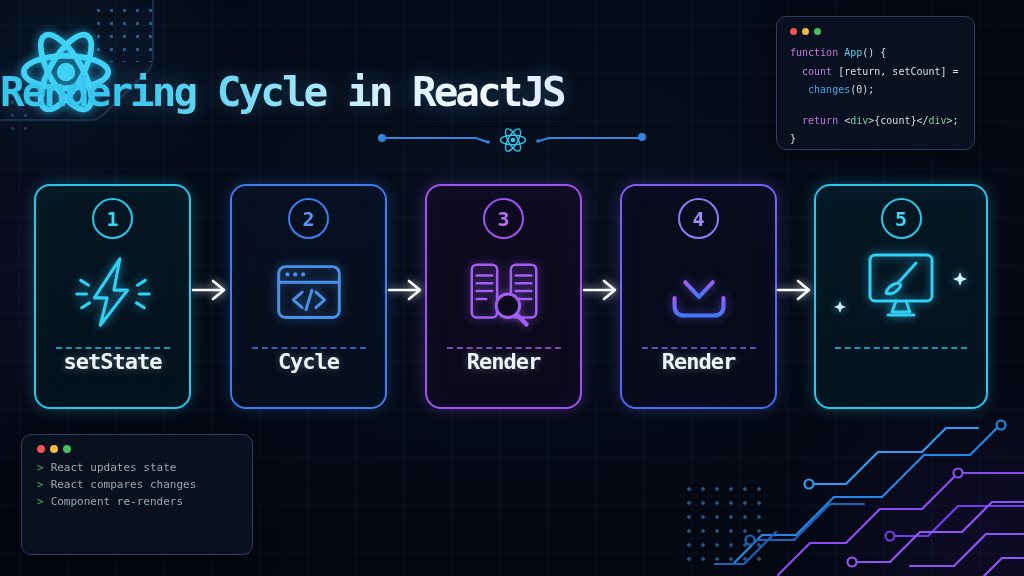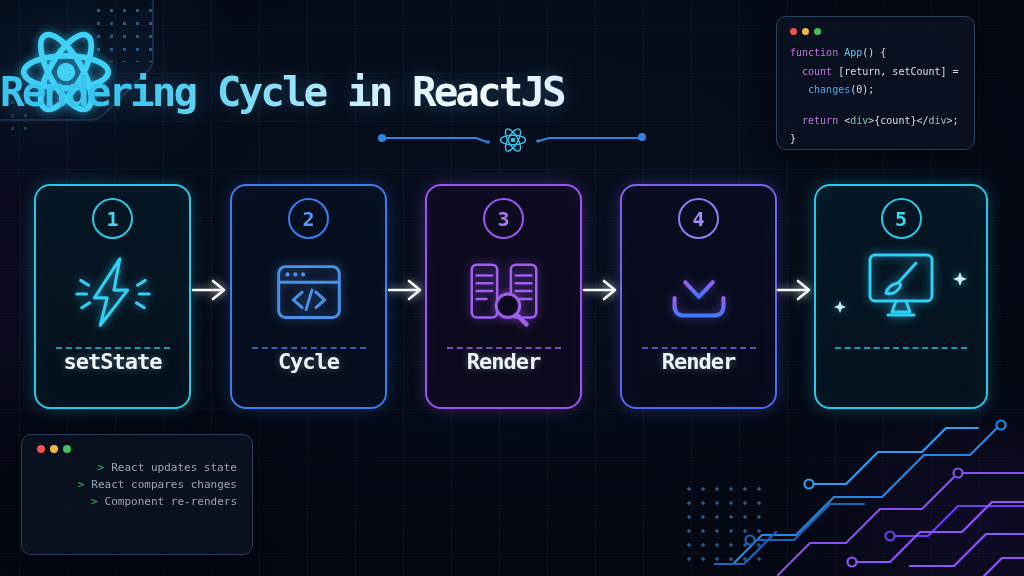--- a/index.html
+++ b/index.html
@@ -64,21 +64,21 @@
   .dot.r{background:#f0534f}.dot.y{background:#f5b93f}.dot.g{background:#43c15f}
   .codeCard{left:776px;top:16px;width:199px;height:134px;padding:11px 13px;box-sizing:border-box;}
   .codeCard .lights{margin-bottom:9px;}
   .codeLine{font-size:10px;line-height:18.5px;white-space:pre;}
   .codeLine.gap{margin-top:12px;}
   .tok-keyword{color:#c678dd}.tok-function{color:#5ec9ea}.tok-builtin{color:#4aa8e8}
   .tok-tag{color:#82c99a}.tok-plain{color:#d8dee8}
 
   .termCard{left:21px;top:434px;width:232px;height:121px;padding:10px 15px;box-sizing:border-box;}
   .termCard .lights .dot{width:8px;height:8px;}
-  .termBody{margin-top:6px;text-align:right;}
+  .termBody{margin-top:6px;}
   .termLine{font-size:11px;line-height:17px;color:#96a7b5;white-space:nowrap;}
   .termLine .p{color:#3fbf5f;margin-right:7px;}
 
   .glow-cyan{filter:drop-shadow(0 0 5px rgba(47,200,245,.7));}
   .cir path,.cir circle{fill:none;stroke-width:2.2;stroke-linejoin:round;stroke-linecap:round;}
   .cir circle{fill:#04080f;}
 
   .dots-cluster{position:absolute;background-image:radial-gradient(circle, rgba(62,150,220,.55) 1.5px, transparent 1.9px);
     background-size:13px 13px;pointer-events:none;}
   .dots-dim{background-image:radial-gradient(circle, rgba(62,150,220,.32) 1.4px, transparent 1.8px);}

